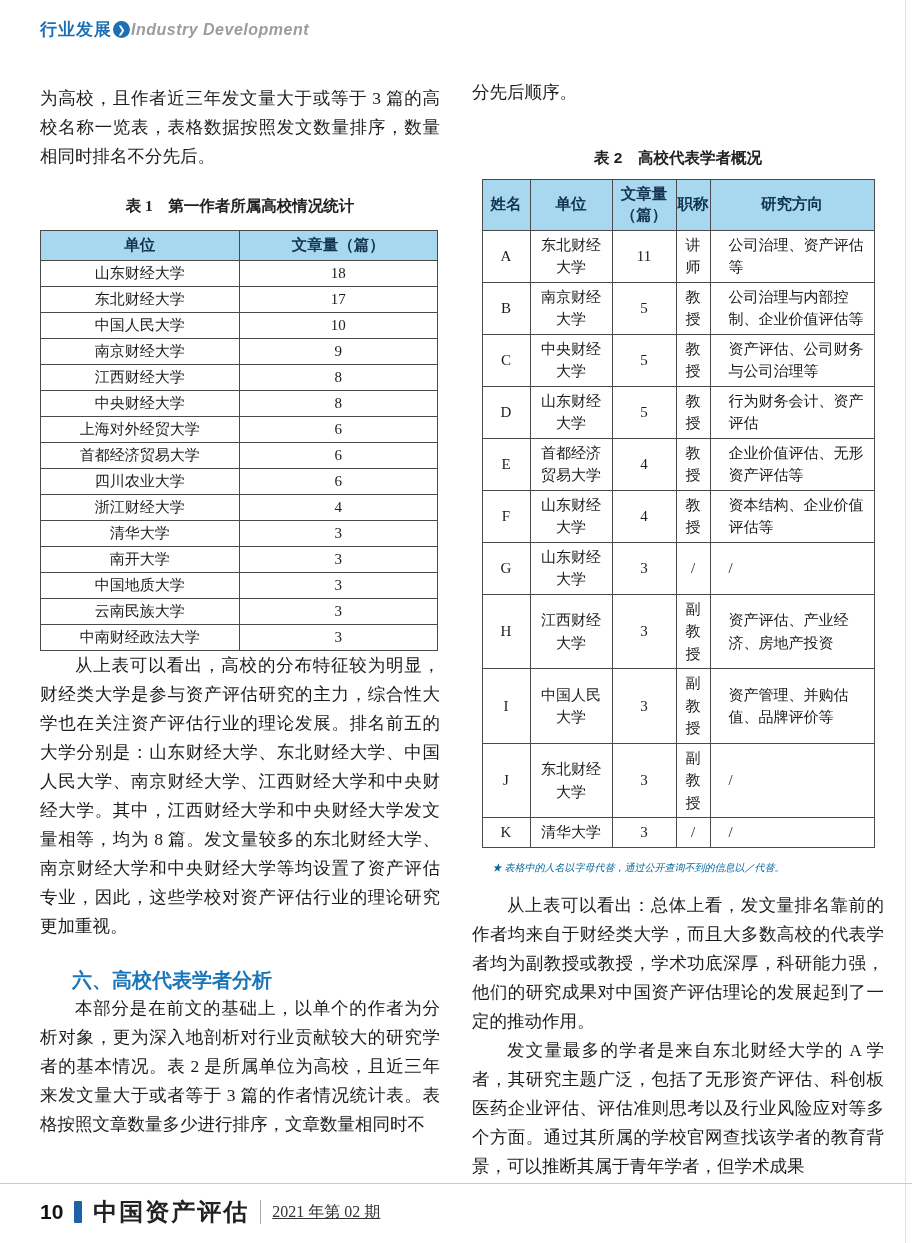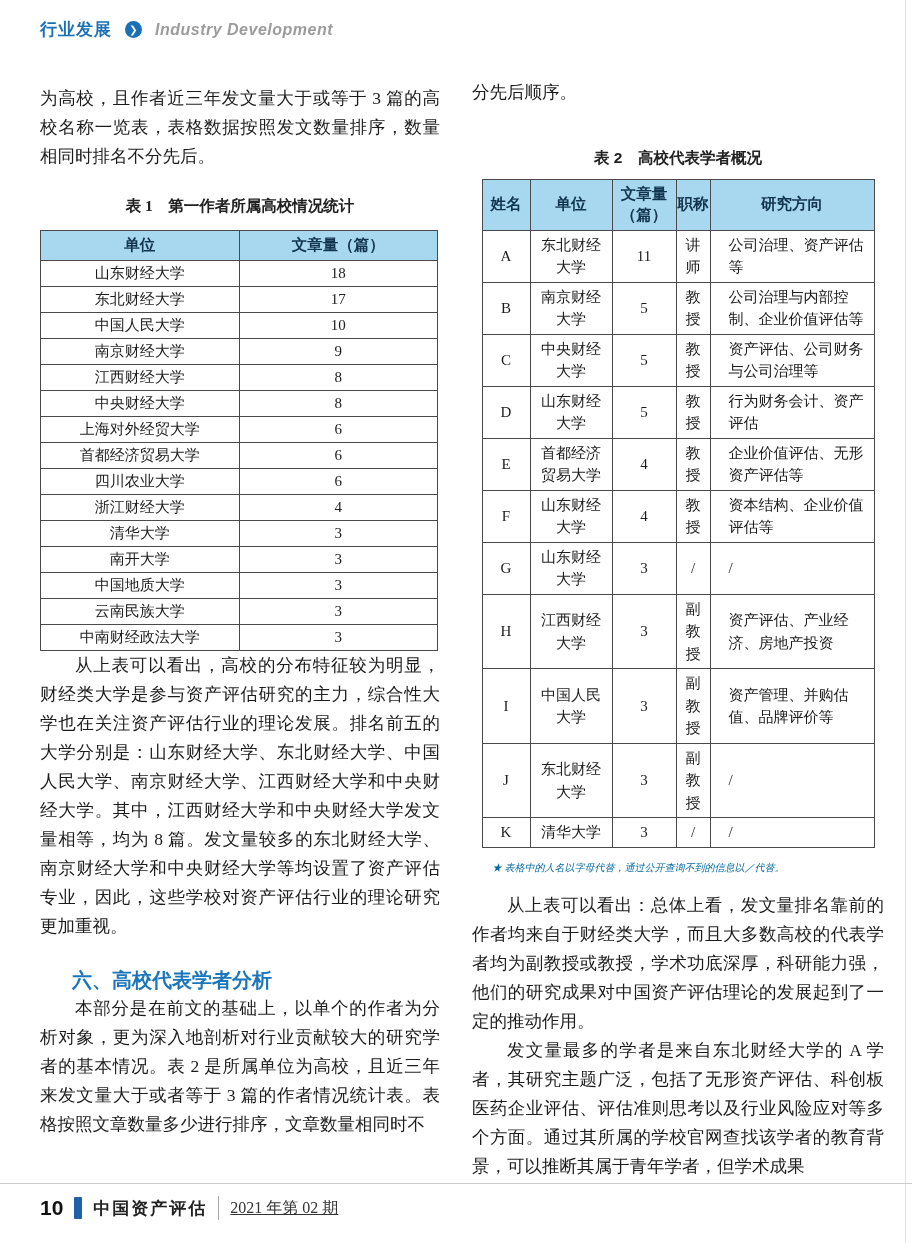--- a/index.html
+++ b/index.html
@@ -3,21 +3,21 @@
 <meta charset="utf-8">
 <style>
   html,body{margin:0;padding:0;}
   body{
     width:912px;height:1243px;position:relative;background:#ffffff;
     font-family:"Liberation Serif",serif;color:#1c1c1c;overflow:hidden;
   }
   .scan-edge{position:absolute;right:6px;top:0;width:1px;height:1243px;background:#e2e2e2;}
 
   
-  .page-header{position:absolute;left:40px;top:18px;display:flex;align-items:center;gap:13px;}
+  .page-header{position:absolute;left:40px;top:18px;display:flex;align-items:center;gap:1px;}
   .sec-cn{font-family:"Liberation Sans",sans-serif;font-weight:bold;font-size:17px;color:#1a6fb5;letter-spacing:1px;}
   .arrow-icon{width:17px;height:17px;border-radius:50%;background:#1a6fb5;color:#fff;
     display:flex;align-items:center;justify-content:center;font-size:10px;line-height:1;
     font-family:"Liberation Sans",sans-serif;}
   .sec-en{font-family:"Liberation Sans",sans-serif;font-style:italic;font-weight:bold;font-size:16px;color:#9c9c9c;letter-spacing:.5px;}
 
   
   .col-left{position:absolute;left:40px;top:84px;width:400px;}
   .col-right{position:absolute;left:472px;top:78px;width:412px;}
 
@@ -47,21 +47,21 @@
 
   .footnote{font-style:italic;font-size:10px;line-height:26px;text-align:justify;
     margin-top:7px;text-indent:2em;color:#0369a1;}
   .para-after-fn{margin-top:27px;}
 
   
   .footer-line{position:absolute;left:0;top:1183px;width:912px;height:1px;background:#cccccc;}
   .page-footer{position:absolute;left:40px;top:1196px;display:flex;align-items:center;gap:11px;}
   .pg-num{font-family:"Liberation Sans",sans-serif;font-weight:bold;font-size:21px;color:#111;}
   .accent-bar{width:8px;height:22px;background:#1e63a8;border-radius:1px;}
-  .journal{font-family:Liberation Sans, sans-serif;font-weight:bold;font-size:17px;color:#222;letter-spacing:2px;}
+  .journal{font-family:Liberation Sans, sans-serif;font-weight:bold;font-size:24px;color:#222;letter-spacing:2px;}
   .v-div{width:1px;height:24px;background:#aaaaaa;}
   .issue{font-size:16px;color:#333;text-decoration:underline;}
 </style>
 </head>
 <body>
 
 <div class="scan-edge"></div>
 
 <div class="page-header">
   <span class="sec-cn">行业发展</span>

